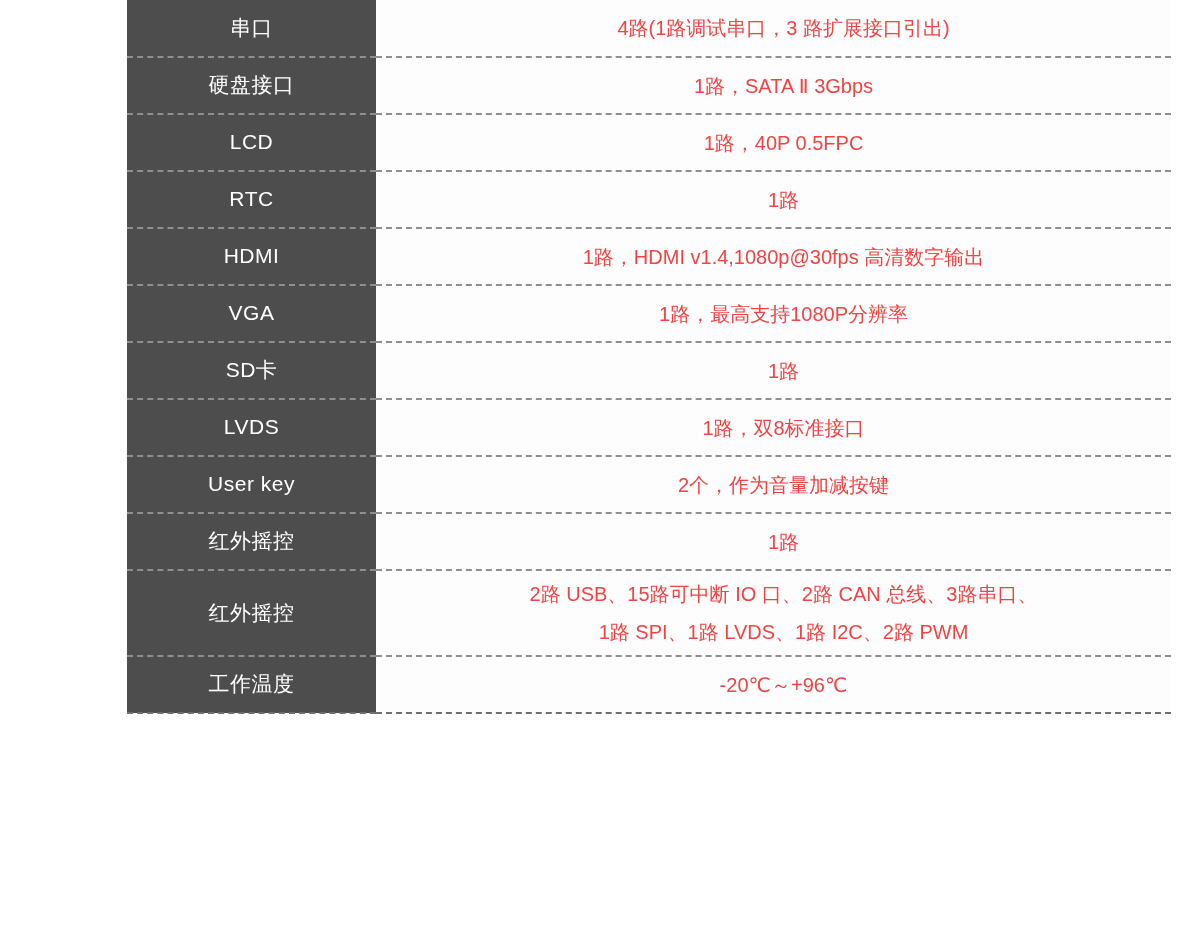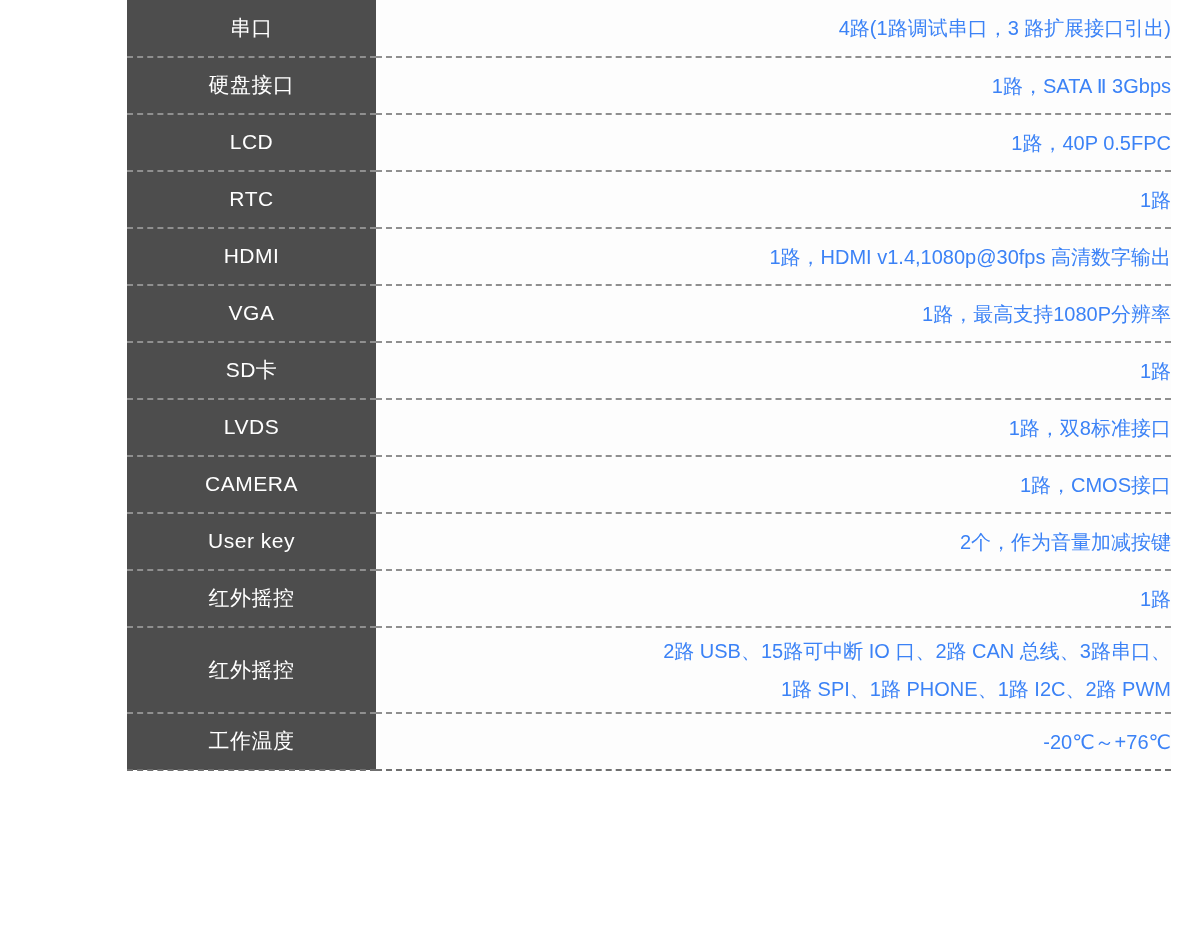--- a/index.html
+++ b/index.html
@@ -54,22 +54,22 @@
     box-sizing: border-box;
   }
 
   .label-cell .label-text {
     display: block;
     padding: 0 8px;
   }
 
   .value-cell {
     background: #fdfdfd;
-    color: #3b82f6;
-    text-align: right;
+    color: #ef4444;
+    text-align: center;
     font-size: 20px;
     line-height: 1.4;
     height: 57px;
     box-sizing: border-box;
   }
 
   .value-cell .value-text {
     display: block;
     padding: 0 0 0 20px;
   }
@@ -178,30 +178,20 @@
       <td class="label-cell">
         <span class="label-text">LVDS</span>
       </td>
       <td class="value-cell">
         <span class="value-text">
           <span class="value-line">1路，双8标准接口</span>
         </span>
       </td>
     </tr>
 
-    <tr class="spec-row">
-      <td class="label-cell">
-        <span class="label-text">CAMERA</span>
-      </td>
-      <td class="value-cell">
-        <span class="value-text">
-          <span class="value-line">1路，CMOS接口</span>
-        </span>
-      </td>
-    </tr>
 
     <tr class="spec-row">
       <td class="label-cell">
         <span class="label-text">User key</span>
       </td>
       <td class="value-cell">
         <span class="value-text">
           <span class="value-line">2个，作为音量加减按键</span>
         </span>
       </td>
@@ -218,30 +208,30 @@
       </td>
     </tr>
 
     <tr class="spec-row tall">
       <td class="label-cell">
         <span class="label-text">红外摇控</span>
       </td>
       <td class="value-cell">
         <span class="value-text">
           <span class="value-line">2路 USB、15路可中断 IO 口、2路 CAN 总线、3路串口、</span>
-          <span class="value-line">1路 SPI、1路 PHONE、1路 I2C、2路 PWM</span>
+          <span class="value-line">1路 SPI、1路 LVDS、1路 I2C、2路 PWM</span>
         </span>
       </td>
     </tr>
 
     <tr class="spec-row last-row">
       <td class="label-cell">
         <span class="label-text">工作温度</span>
       </td>
       <td class="value-cell">
         <span class="value-text">
-          <span class="value-line">-20℃～+76℃</span>
+          <span class="value-line">-20℃～+96℃</span>
         </span>
       </td>
     </tr>
 
   </tbody>
 </table>
 
 </body></html>

